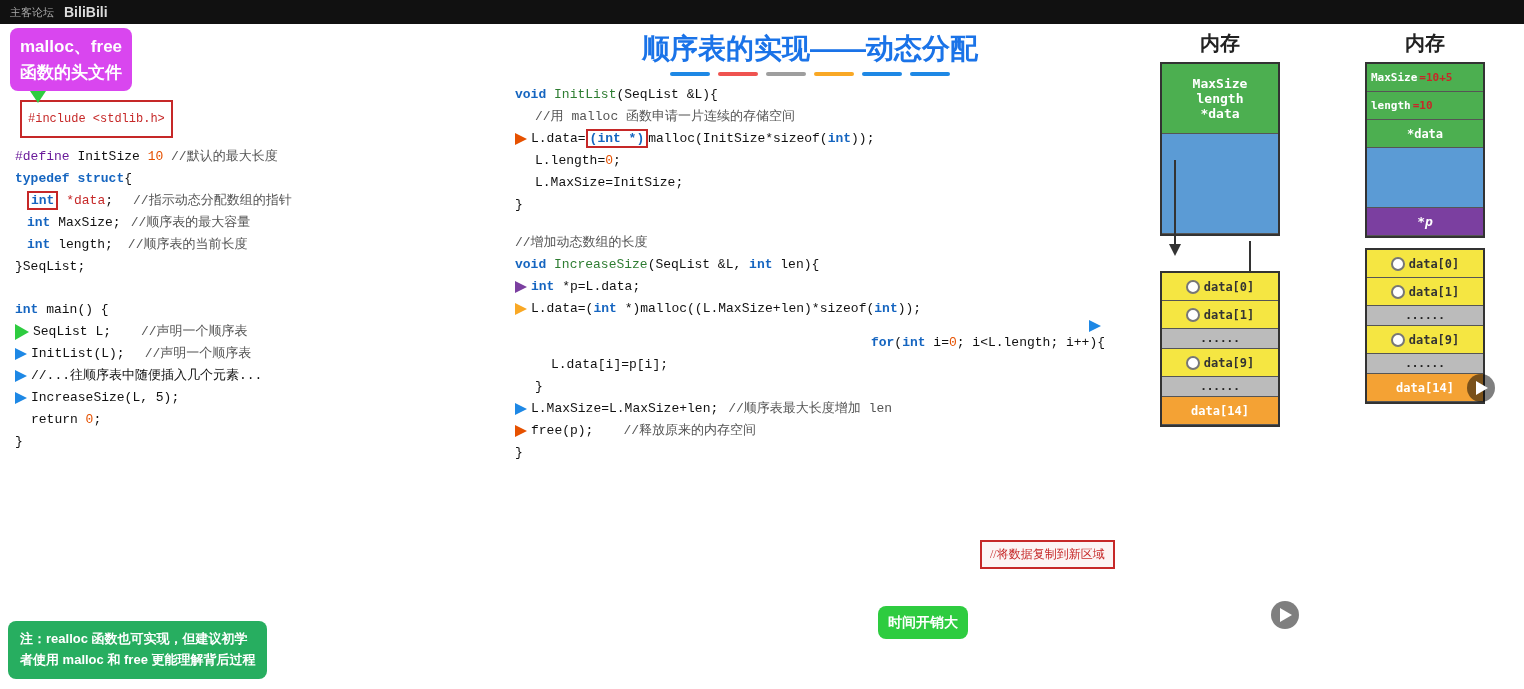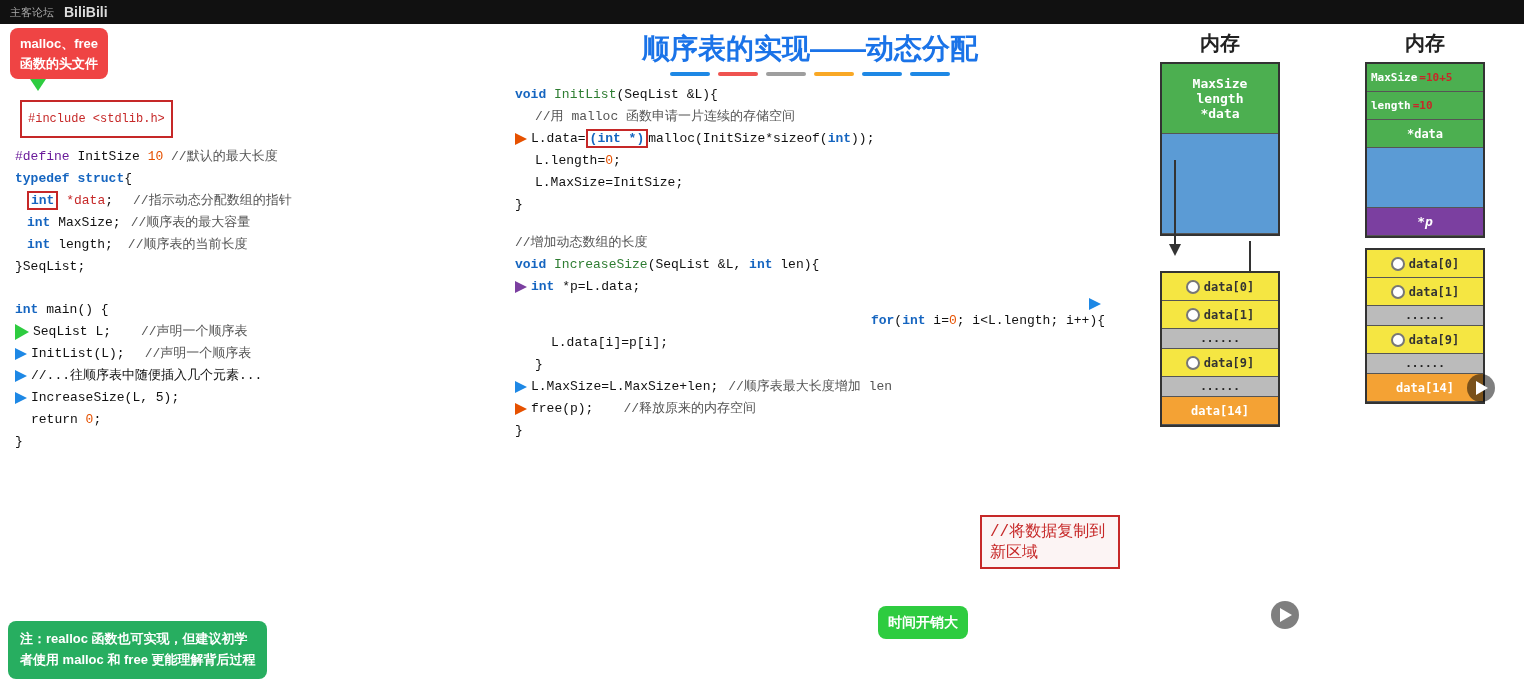--- a/index.html
+++ b/index.html
@@ -101,25 +101,25 @@
     .kw-orange { color: #e65100; }
     .kw-red { color: #c62828; }
     .comment { color: #555; }
     .highlight-box {
       border: 2px solid #c62828;
       display: inline;
       padding: 0 2px;
     }
 
     .bubble-green {
-      background: #ef4444;
+      background: #d946ef;
       color: #fff;
       border-radius: 8px;
       padding: 6px 10px;
-      font-size: 13px;
+      font-size: 17px;
       font-family: 'Microsoft YaHei', sans-serif;
       font-weight: bold;
       display: inline-block;
       line-height: 1.5;
     }
     .bubble-green-dark {
       background: #27ae60;
       color: #fff;
       border-radius: 8px;
       padding: 8px 12px;
@@ -133,22 +133,22 @@
       border: 2px solid #c62828;
       padding: 10px 6px;
       font-size: 12px;
       font-family: 'Courier New', monospace;
       color: #c62828;
       display: inline-block;
     }
     .bubble-highlight {
       border: 2px solid #c62828;
       padding: 4px 8px;
-      font-size: 16px;
-      font-family: Liberation Mono, monospace;
+      font-size: 12px;
+      font-family: Liberation Serif, serif;
       color: #c62828;
       display: inline-block;
       background: rgba(198, 40, 40, 0.05);
     }
     .arrow-green {
       display: inline-block;
       width: 0;
       height: 0;
       border-top: 8px solid transparent;
       border-bottom: 8px solid transparent;
@@ -314,20 +314,24 @@
     </div>
 
     <div style="height:15px;"></div>
 
     <div class="code-block">
       <div><span class="comment">//增加动态数组的长度</span></div>
       <div><span class="kw-blue">void</span> <span class="kw-green">IncreaseSize</span>(SeqList &amp;L, <span class="kw-blue">int</span> len){</div>
       <div style="display:flex;align-items:center;">
         <span class="arrow-purple"></span>
         <span><span class="kw-blue">int</span> *p=L.data;</span>
+      </div>
+      <div style="display:flex;align-items:center;">
+        <span class="arrow-yellow"></span>
+        <span>L.data=(<span class="kw-blue">int</span> *)malloc((L.MaxSize+len)*sizeof(<span class="kw-blue">int</span>));</span>
       </div>
       <div style="display:flex;align-items:flex-end;flex-direction:column;">
         <span class="arrow-blue"></span>
         <span><span class="kw-blue">for</span>(<span class="kw-blue">int</span> i=<span class="kw-orange">0</span>; i&lt;L.length; i++){</span>
       </div>
       <div style="margin-left:36px;">L.data[i]=p[i];</div>
       <div style="margin-left:20px;">}</div>
       <div style="display:flex;align-items:center;">
         <span class="arrow-blue"></span>
         <span>L.MaxSize=L.MaxSize+len;</span>

